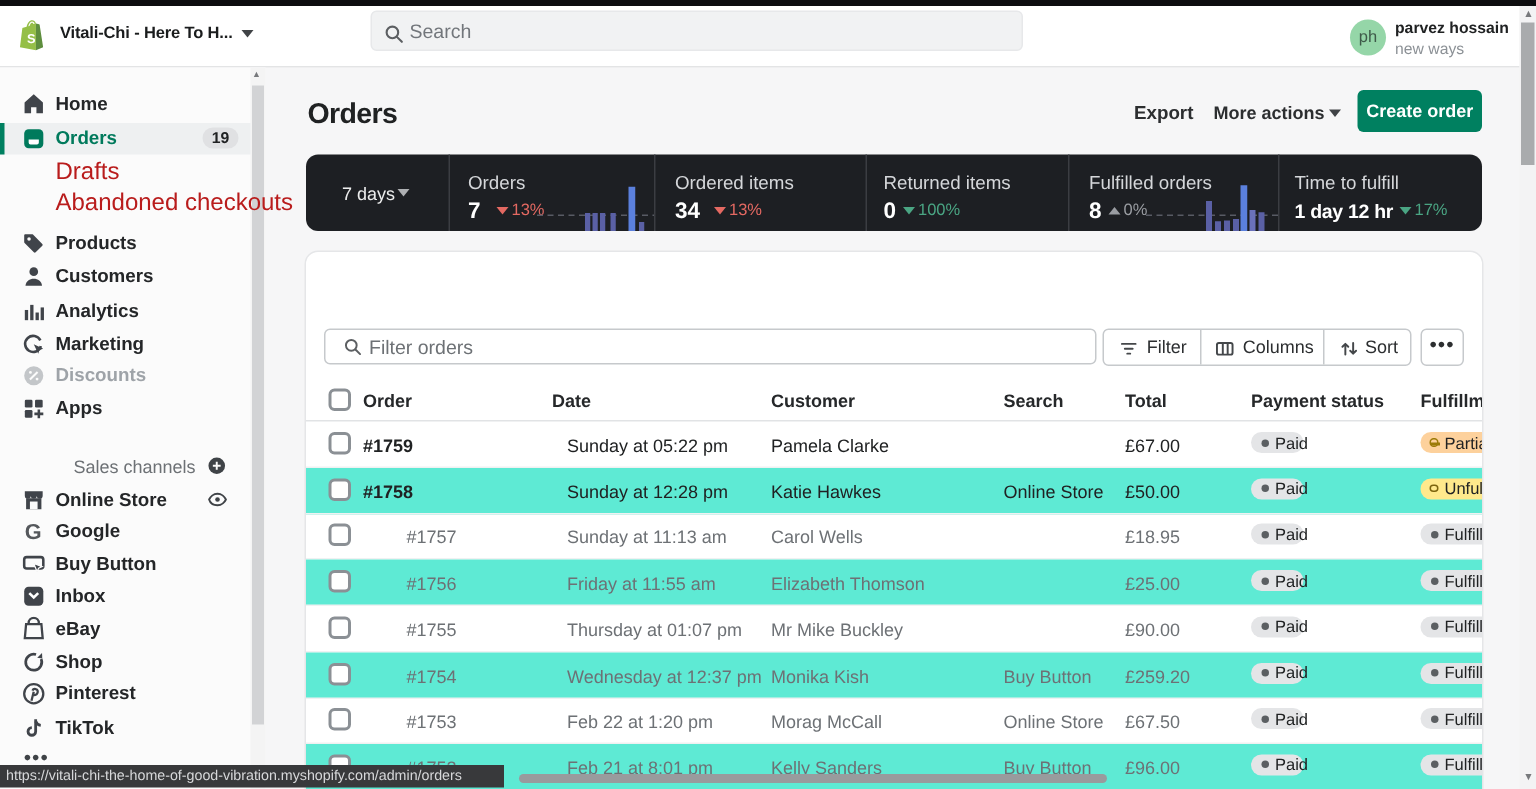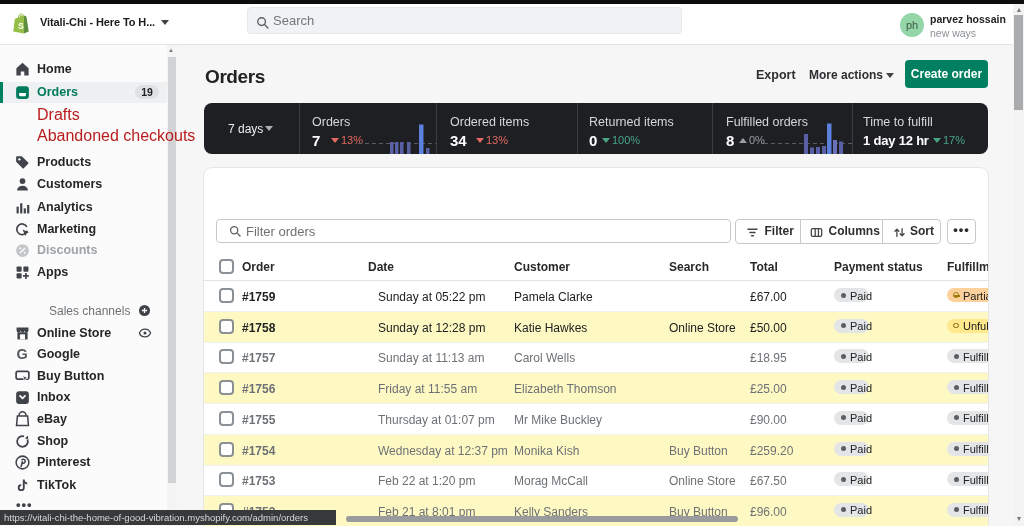--- a/index.html
+++ b/index.html
@@ -49,34 +49,34 @@
   .red { color:#e46962; } .grn { color:#4aa583; } .gry { color:#9a9da2; }
   
   #card { left:204px; top:168px; width:784px; height:358px; background:#fff; border-radius:8px 8px 0 0; box-shadow:0 0 0 1px #e5e6e8; overflow:hidden; }
   .tab { position:absolute; top:14px; font-size:13px; color:#6d7175; }
   #taball { color:#202223; }
   #tabline { position:absolute; left:9px; top:35px; width:37px; height:3px; background:#008060; border-radius:2px 2px 0 0; }
   #tabsrow { position:absolute; left:0; top:0; width:784px; height:39px; border-bottom:1px solid #e1e3e5; }
   #filterinput { position:absolute; left:12px; top:51px; width:515px; height:24px; border:1px solid #c6c9cc; border-radius:4px; background:#fff; }
   #filtertxt { position:absolute; left:42px; top:56px; font-size:13px; color:#6d7175; }
   #btngroup { position:absolute; left:530.5px; top:51px; width:206px; height:25px; border:1px solid #c6c9cc; border-radius:4px; background:#fff; }
-  .bseg { position:absolute; top:0; height:23px; font-size:12px; font-weight:700; color:#2c2e30; line-height:23px; }
+  .bseg { position:absolute; top:0; height:23px; font-size:12px; font-weight:400; color:#2c2e30; line-height:23px; }
   .bsep { position:absolute; top:0; width:1px; height:23px; background:#c6c9cc; }
   #dotsbtn { position:absolute; left:743px; top:51px; width:29px; height:25px; border:1px solid #c6c9cc; border-radius:4px; background:#fff; text-align:center; line-height:20px; font-size:13px; font-weight:bold; color:#2c2e30; letter-spacing:1px; }
   
   .chk { position:absolute; left:15px; top:7px; width:15px; height:15px; border:2px solid #8b9095; border-radius:4px; background:#fff; }
   #thead { position:absolute; left:0; top:85px; width:784px; height:28px; border-bottom:1px solid #e1e3e5; }
   .th { position:absolute; top:7px; font-size:12px; font-weight:600; color:#26282a; white-space:nowrap; }
   .row { position:absolute; left:0; width:784px; height:31px; }
-  .row.zb { background:#fef9c3; }
+  .row.zb { background:#5eead4; }
   .row .bd { position:absolute; left:0; bottom:0; width:784px; height:1px; background:#f0f1f2; }
   .cell { position:absolute; top:9px; font-size:12px; color:#202223; white-space:nowrap; }
   .gray .cell { color:#6d7175; }
   .onum { font-weight:bold; }
-  .gray .onum { font-weight:700; }
+  .gray .onum { font-weight:400;margin-left:29px; }
   .pill { position:absolute; top:7px; height:14px; border-radius:8px; font-size:11px; color:#202223; white-space:nowrap; }
   .pill .dot { position:absolute; left:7px; top:4.5px; width:5px; height:5px; border-radius:50%; background:#5b5f62; }
   .pill .ring { position:absolute; left:6px; top:4px; width:5.5px; height:5.5px; border-radius:50%; border:1.4px solid #7d650f; background:transparent; }
   .pill .half { position:absolute; left:6px; top:4px; width:5.5px; height:5.5px; border-radius:50%; border:1.4px solid #9c7b08; }
   .pill .half::after { content:""; position:absolute; left:0px; top:2px; width:5.5px; height:1.5px; background:#9c7b08; }
   .pill .ptx { position:absolute; left:16px; top:1.5px; }
   .pgray { background:#e4e5e7; }
   .pyellow { background:#ffe98c; }
   .porange { background:#fdd19c; }
   

